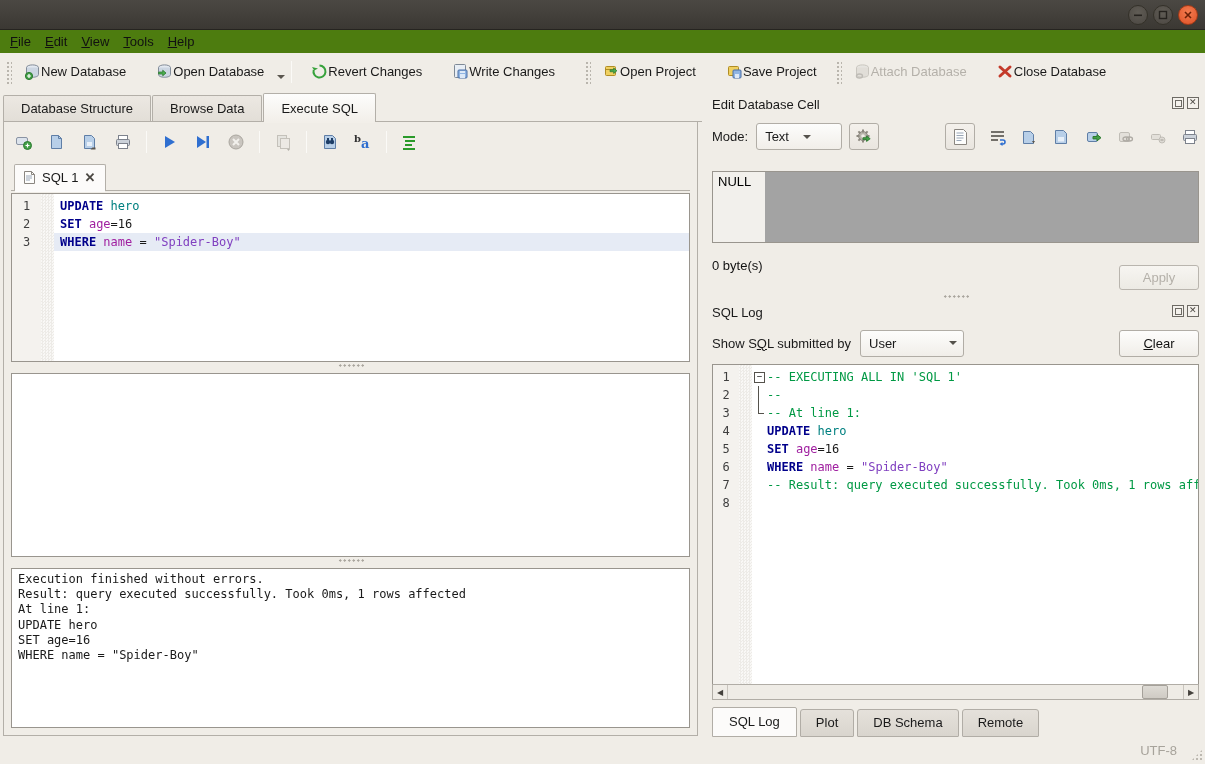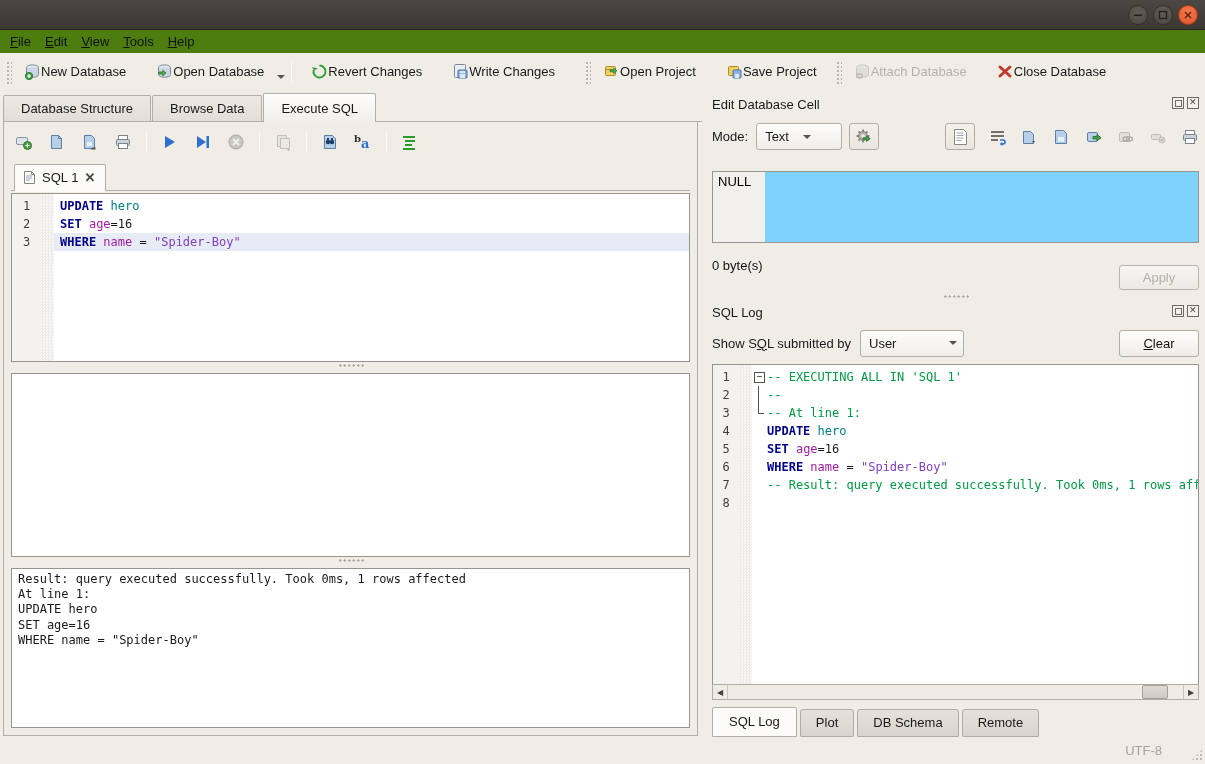--- a/index.html
+++ b/index.html
@@ -83,21 +83,21 @@
 .dicon { width:12px; height:12px; border:1px solid #6d6a64; background:#f4f1ec; position:relative; }
 .dicon.float::before { content:""; position:absolute; left:2px; top:2px; width:5px; height:5px; border:1px solid #6d6a64; }
 .dicon.closex::before { content:"✕"; position:absolute; left:1px; top:-1px; font-size:9px; color:#4d4a44; }
 
 .mode-row { display:flex; align-items:center; margin-top:7px; height:29px; }
 .combo { height:27px; border:1px solid #b1ada6; background:linear-gradient(#fdfdfc,#f1eee9); border-radius:3px; display:flex; align-items:center; padding:0 6px 0 8px; position:relative; }
 .combo .carrow { width:0; height:0; border-left:4px solid transparent; border-right:4px solid transparent; border-top:4px solid #55524c; margin-left:14px; }
 .iconbtn { width:30px; height:27px; border:1px solid #b1ada6; background:linear-gradient(#f4f1ec,#e9e5df); border-radius:3px; display:flex; align-items:center; justify-content:center; margin-left:7px; }
 .cellicons { display:flex; align-items:center; gap:14px; margin-left:auto; }
 
-.nullbox { height:72px; border:1px solid #99958e; background:#7dd3fc; margin-top:20px; display:flex; overflow:hidden; }
+.nullbox { height:72px; border:1px solid #99958e; background:#a3a3a3; margin-top:20px; display:flex; overflow:hidden; }
 .nullcol { width:52px; background:#f2f0ec; padding:2px 0 0 5px; color:#000; flex:none; }
 .info-row { display:flex; margin-top:12px; }
 .info-lines div { line-height:22px; color:#111; }
 .applybtn { margin-left:auto; width:80px; height:25px; border:1px solid #b9b5ae; background:linear-gradient(#f7f5f1,#eceae4); border-radius:3px; color:#b4b0a9; text-align:center; line-height:23px; margin-top:10px; }
 
 .filter-row { display:flex; align-items:center; margin-top:5px; height:30px; }
 .filter-row .mn { text-decoration:underline; }
 .clearbtn { margin-left:auto; width:80px; height:27px; border:1px solid #b1ada6; background:linear-gradient(#fdfdfc,#f0ede8); border-radius:3px; color:#111; text-align:center; line-height:25px; }
 .clearbtn::first-letter { text-decoration:underline; }
 
@@ -113,21 +113,21 @@
 .hs-arrow.left { left:0; border-right:1px solid #c9c5be; }
 .hs-arrow.right { right:0; border-left:1px solid #c9c5be; }
 .hs-thumb { position:absolute; top:0; bottom:0; left:88.5%; width:26px; background:linear-gradient(#dedbd5,#cfcbc4); border:1px solid #a5a19a; border-radius:2px; }
 
 .btabs { display:flex; align-items:flex-end; margin-top:9px; height:28px; }
 .btab { padding:5px 15px 6px 15px; background:linear-gradient(#e5e1db,#d9d5ce); border:1px solid #b1ada6; border-radius:3px 3px 1px 1px; margin-right:3px; color:#1a1a1a; }
 .btab.active { background:#fcfbfa; border-radius:2px 2px 0 0; padding:6px 16px 7px 16px; }
 
 
 .statusbar { height:27px; position:relative; }
-.statusbar .enc { position:absolute; right:43px; top:6px; color:#a7a39b; }
+.statusbar .enc { position:absolute; right:28px; top:6px; color:#a7a39b; }
 .grip { position:absolute; right:2px; bottom:3px; width:12px; height:12px; background-image:radial-gradient(circle, #bcb8b0 1px, transparent 1.2px); background-size:4px 4px; clip-path:polygon(100% 0, 100% 100%, 0 100%); }
 </style>
 </head>
 <body>
 
 <div class="titlebar">
   <div class="winbtns">
     <div class="winbtn">
         <svg width="10" height="10">
           <rect x="1" y="4.5" width="8" height="1.6" fill="#26231f"></rect>
@@ -316,21 +316,21 @@
           <div class="cline current"><span class="kw">WHERE</span><span> </span><span class="fld">name</span><span> = </span><span class="str">"Spider-Boy"</span></div>
         </div>
       </div>
       <div class="hsplit">
           <div class="dots"></div>
         </div>
       <div class="resultsbox"></div>
       <div class="hsplit">
           <div class="dots"></div>
         </div>
-      <div class="msgbox"><div>Result: query executed successfully. Took 0ms, 1 rows affected</div><div>At line 1:</div><div>UPDATE hero</div><div>SET age=16</div><div>WHERE name = "Spider-Boy"</div></div>
+      <div class="msgbox"><div>Execution finished without errors.</div><div>Result: query executed successfully. Took 0ms, 1 rows affected</div><div>At line 1:</div><div>UPDATE hero</div><div>SET age=16</div><div>WHERE name = "Spider-Boy"</div></div>
     </div>
   </div>
 
   <div class="right-col">
     <div class="dockhead">
       <span class="dtitle">Edit Database Cell</span>
       <div class="dockicons">
         <div class="dicon float"></div>
         <div class="dicon closex"></div>
       </div>

